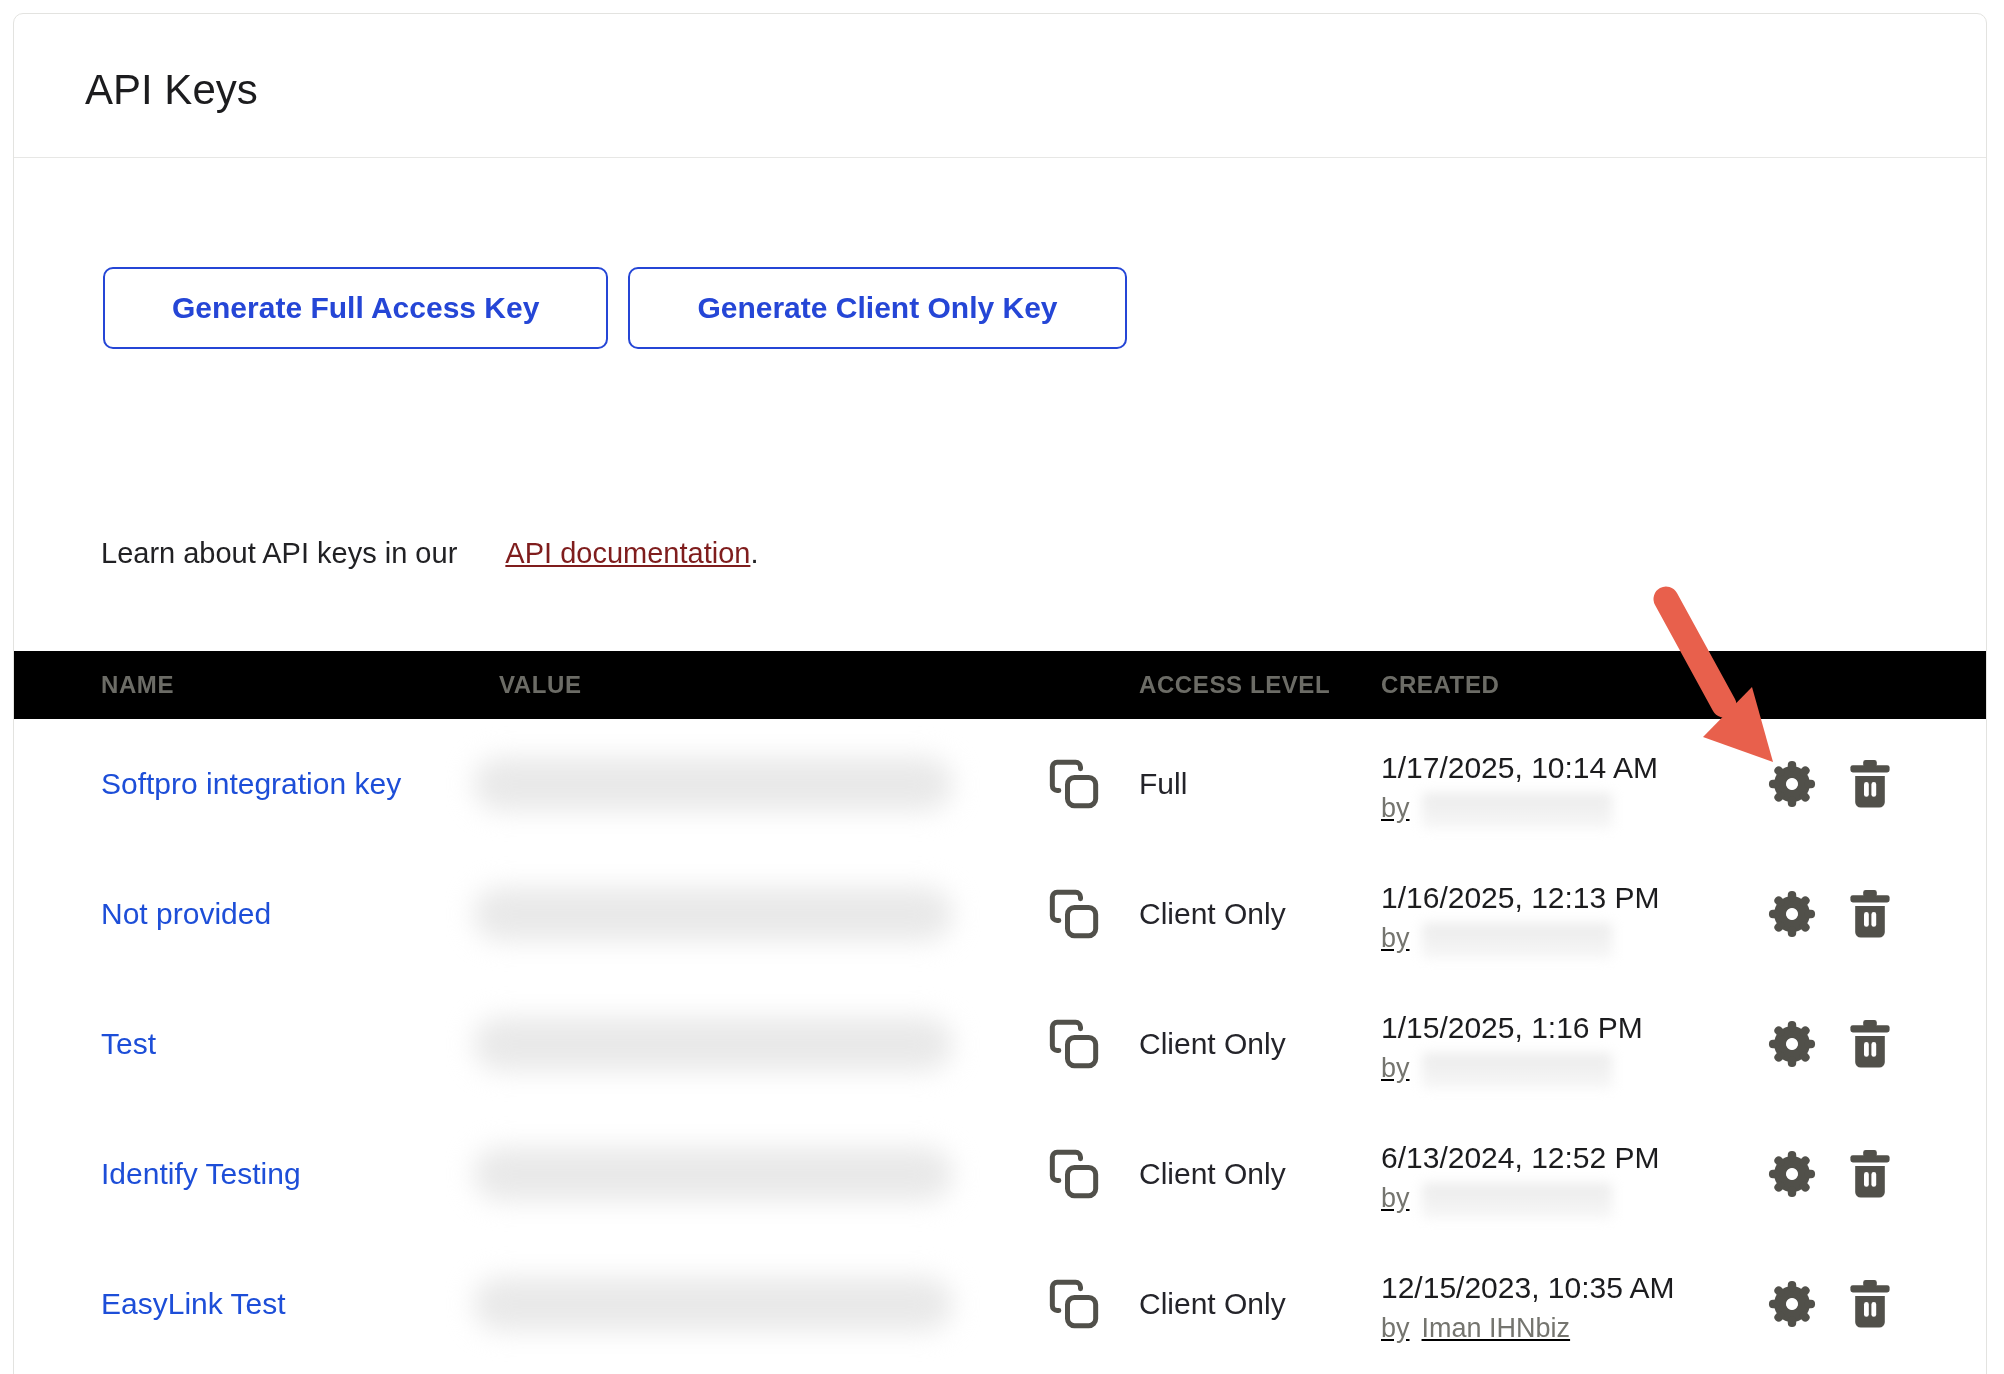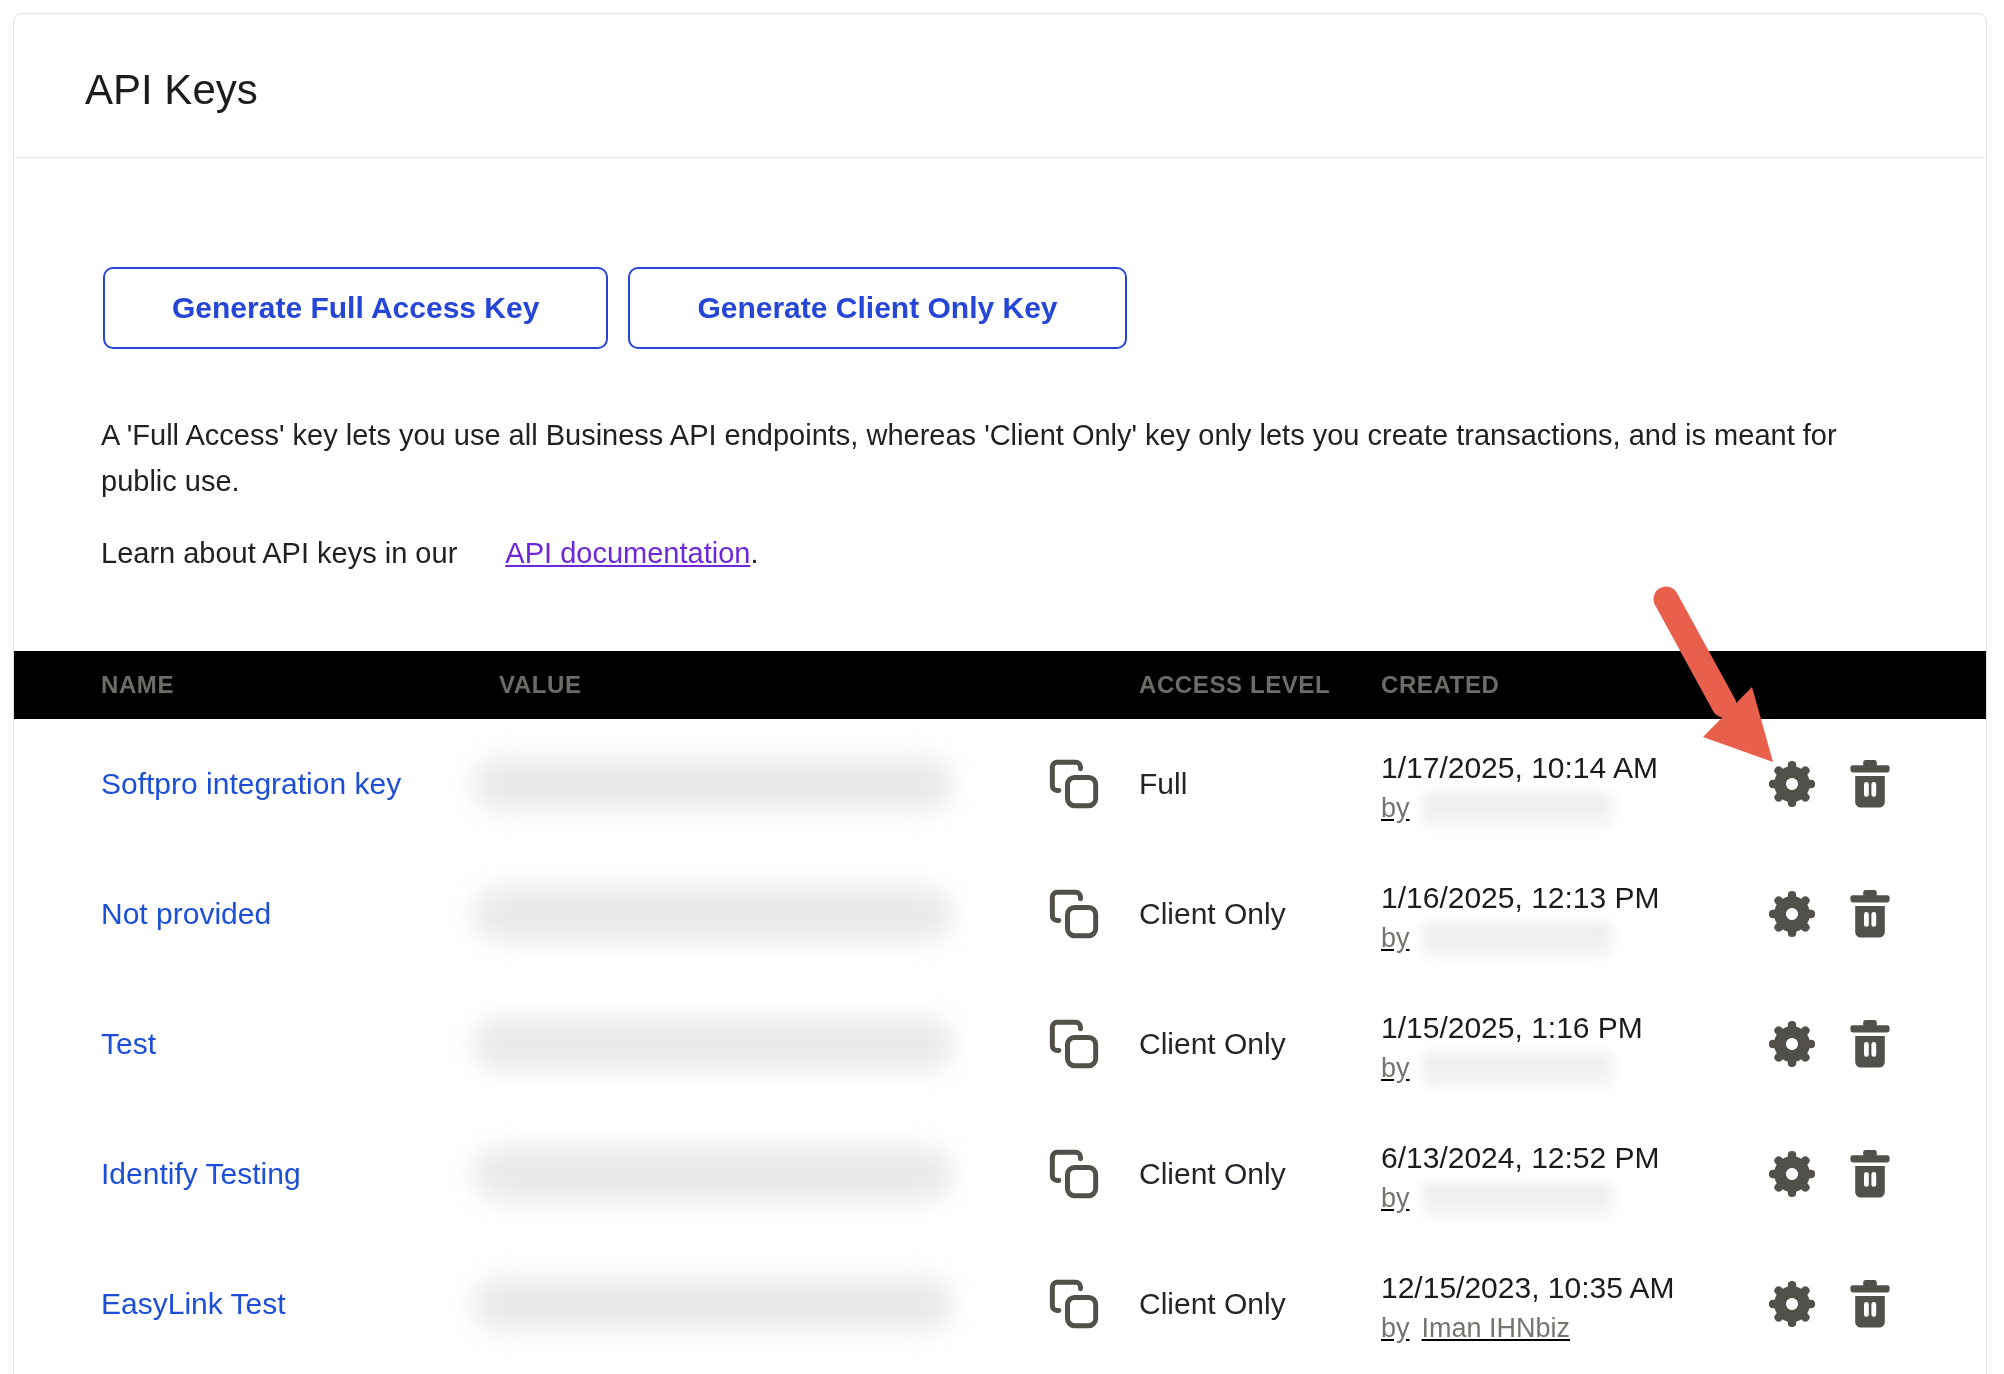--- a/index.html
+++ b/index.html
@@ -18,21 +18,21 @@
   .btn-row { position:absolute; left:89px; top:253px; display:flex; gap:20px; }
   .btn { height:82px; padding:0 67px; background:#ffffff; border:2px solid #2546d6;
          border-radius:10px; color:#2546d6; font-size:30px; font-weight:700;
          display:flex; align-items:center; justify-content:center; cursor:pointer;
          font-family:"Liberation Sans", sans-serif; }
 
   .para { position:absolute; left:87px; top:398px; width:1810px; font-size:29px;
           line-height:46px; color:#212124; }
   .para2 { position:absolute; left:87px; top:516px; font-size:29px; line-height:46px;
            color:#212124; }
-  .doc-link { color:#6d28d9; text-decoration:underline; cursor:pointer;margin-left:40px; }
+  .doc-link { color:#7f1d1d; text-decoration:underline; cursor:pointer;margin-left:40px; }
 
   .table-head { position:absolute; left:0; top:637px; width:100%; height:68px;
                 background:#000000; }
   .th { position:absolute; top:50%; transform:translateY(-50%); font-size:24px;
         font-weight:700; letter-spacing:0.6px; color:#6c6c66; }
   .th-name   { left:87px; }
   .th-value  { left:485px; }
   .th-access { left:1125px; }
   .th-created{ left:1367px; }
 
@@ -102,21 +102,20 @@
 <div class="card">
 
   <h1 class="page-title">API Keys</h1>
   <div class="header-divider"></div>
 
   <div class="btn-row">
     <button class="btn">Generate Full Access Key</button>
     <button class="btn">Generate Client Only Key</button>
   </div>
 
-  <p class="para">A 'Full Access' key lets you use all Business API endpoints, whereas 'Client Only' key only lets you create transactions, and is meant for public use.</p>
 
   <p class="para2"><span>Learn about API keys in our </span><a class="doc-link">API documentation</a><span>.</span></p>
 
   <div class="table-head">
     <span class="th th-name">NAME</span>
     <span class="th th-value">VALUE</span>
     <span class="th th-access">ACCESS LEVEL</span>
     <span class="th th-created">CREATED</span>
   </div>
 

